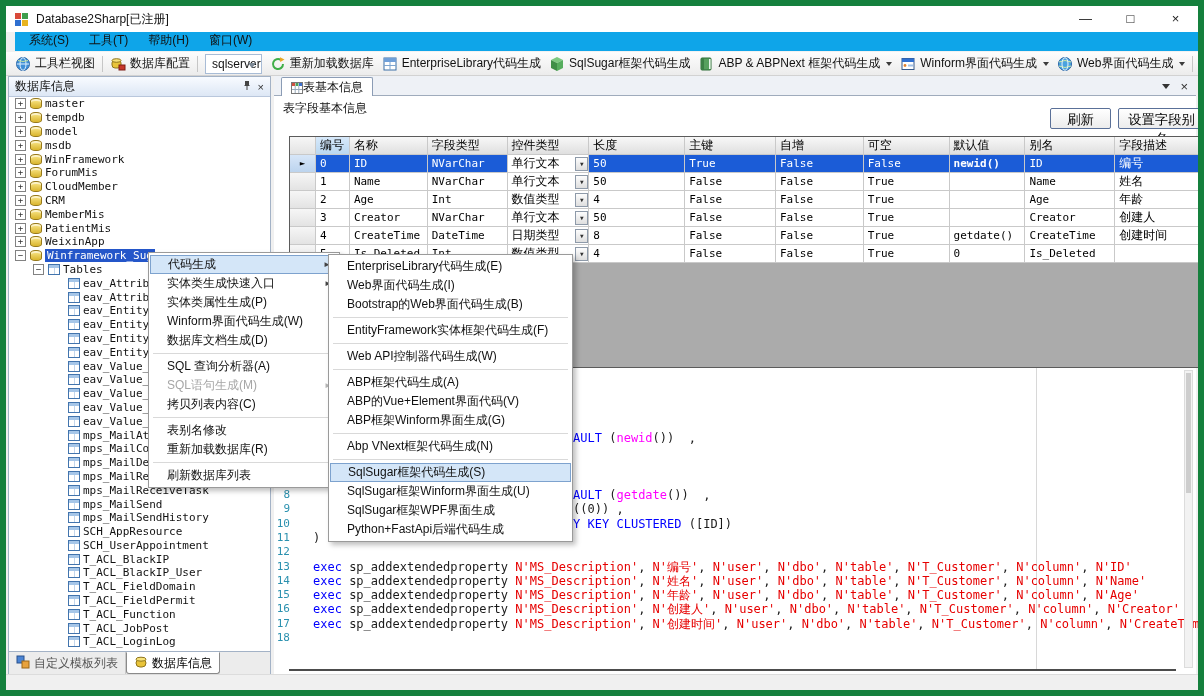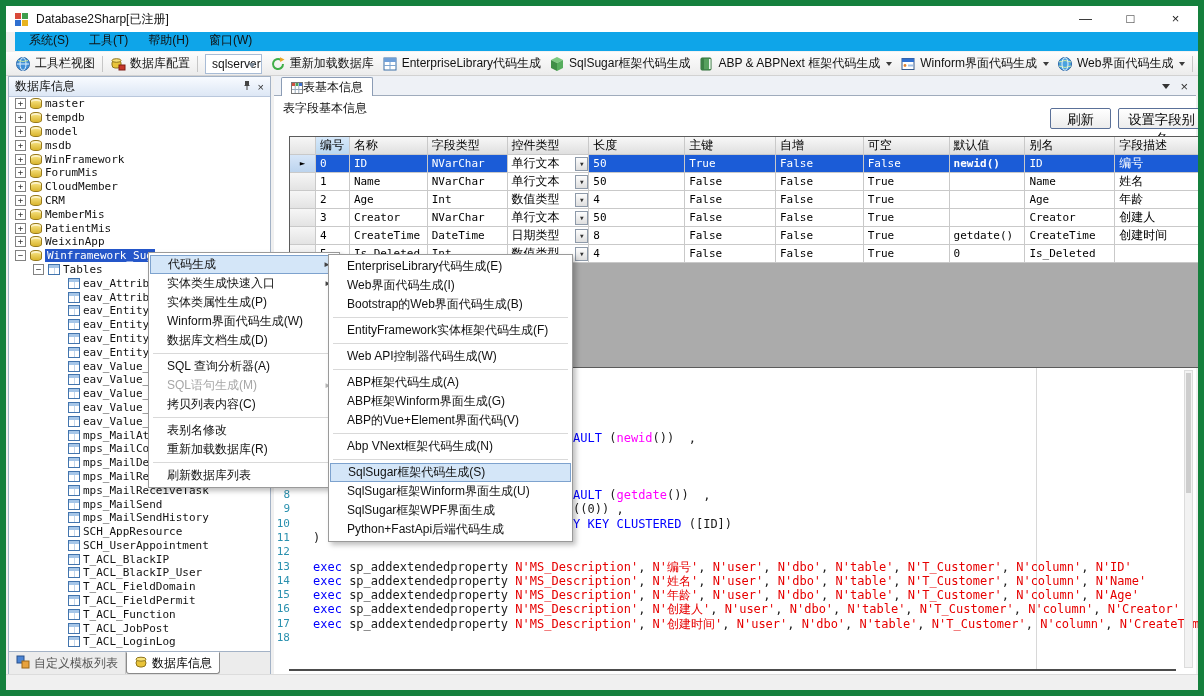--- a/index.html
+++ b/index.html
@@ -650,22 +650,22 @@
   <div class="menu sub">
       <div class="mi"><span>EnterpriseLibrary代码生成(E)</span></div>
       <div class="mi"><span>Web界面代码生成(I)</span></div>
       <div class="mi"><span>Bootstrap的Web界面代码生成(B)</span></div>
       <div class="msep"></div>
       <div class="mi"><span>EntityFramework实体框架代码生成(F)</span></div>
       <div class="msep"></div>
       <div class="mi"><span>Web API控制器代码生成(W)</span></div>
       <div class="msep"></div>
       <div class="mi"><span>ABP框架代码生成(A)</span></div>
+      <div class="mi"><span>ABP的Vue+Element界面代码(V)</span></div>
       <div class="mi"><span>ABP框架Winform界面生成(G)</span></div>
-      <div class="mi"><span>ABP的Vue+Element界面代码(V)</span></div>
       <div class="msep"></div>
       <div class="mi"><span>Abp VNext框架代码生成(N)</span></div>
       <div class="msep"></div>
       <div class="mi hl"><span>SqlSugar框架代码生成(S)</span></div>
       <div class="mi"><span>SqlSugar框架Winform界面生成(U)</span></div>
       <div class="mi"><span>SqlSugar框架WPF界面生成</span></div>
       <div class="mi"><span>Python+FastApi后端代码生成</span></div>
     </div>
 
 </div>

